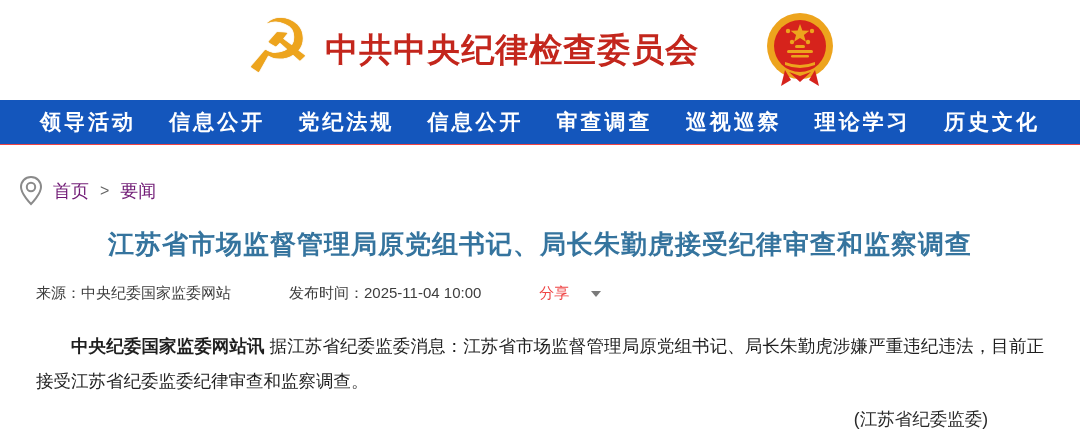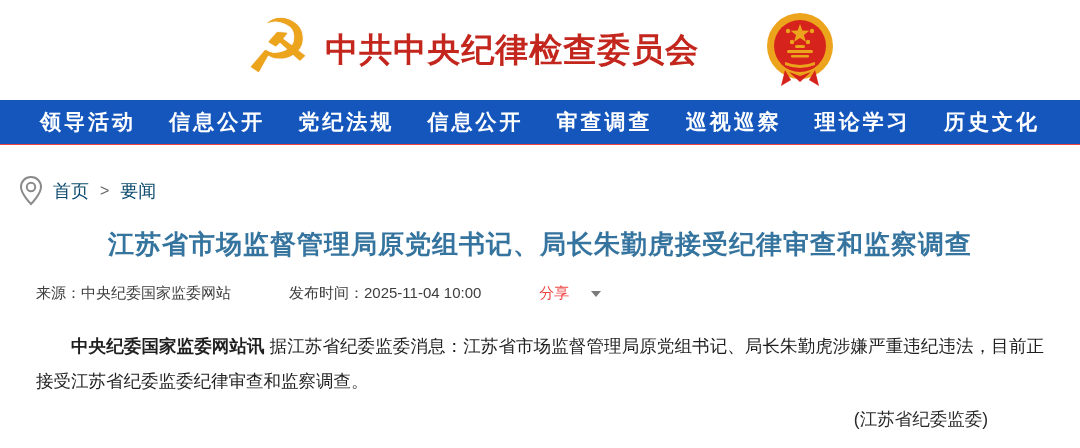--- a/index.html
+++ b/index.html
@@ -68,21 +68,21 @@
   
   .breadcrumb {
     display: flex;
     align-items: center;
     gap: 9px;
     padding: 30px 0 0 18px;
     color: #4a4a4a;
     font-size: 18px;
   }
   .pin-icon { width: 26px; height: 32px; flex: 0 0 auto; }
-  .crumb { color: #0c4a6e; text-decoration: none; cursor: pointer; }
+  .crumb { color: #701a75; text-decoration: none; cursor: pointer; }
   .crumb-sep { color: #666; font-size: 16px; padding: 0 2px; }
 
   
   .article { padding: 0 36px; }
   .article-title {
     margin-top: 20px;
     text-align: center;
     color: #35749e;
     font-size: 26px;
     font-weight: bold;

